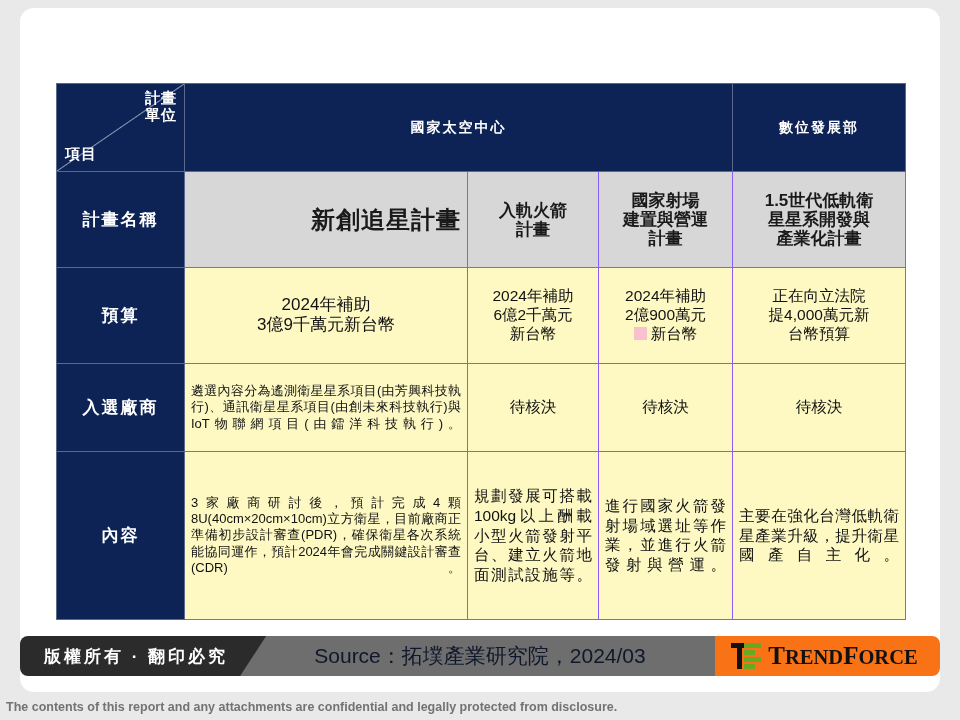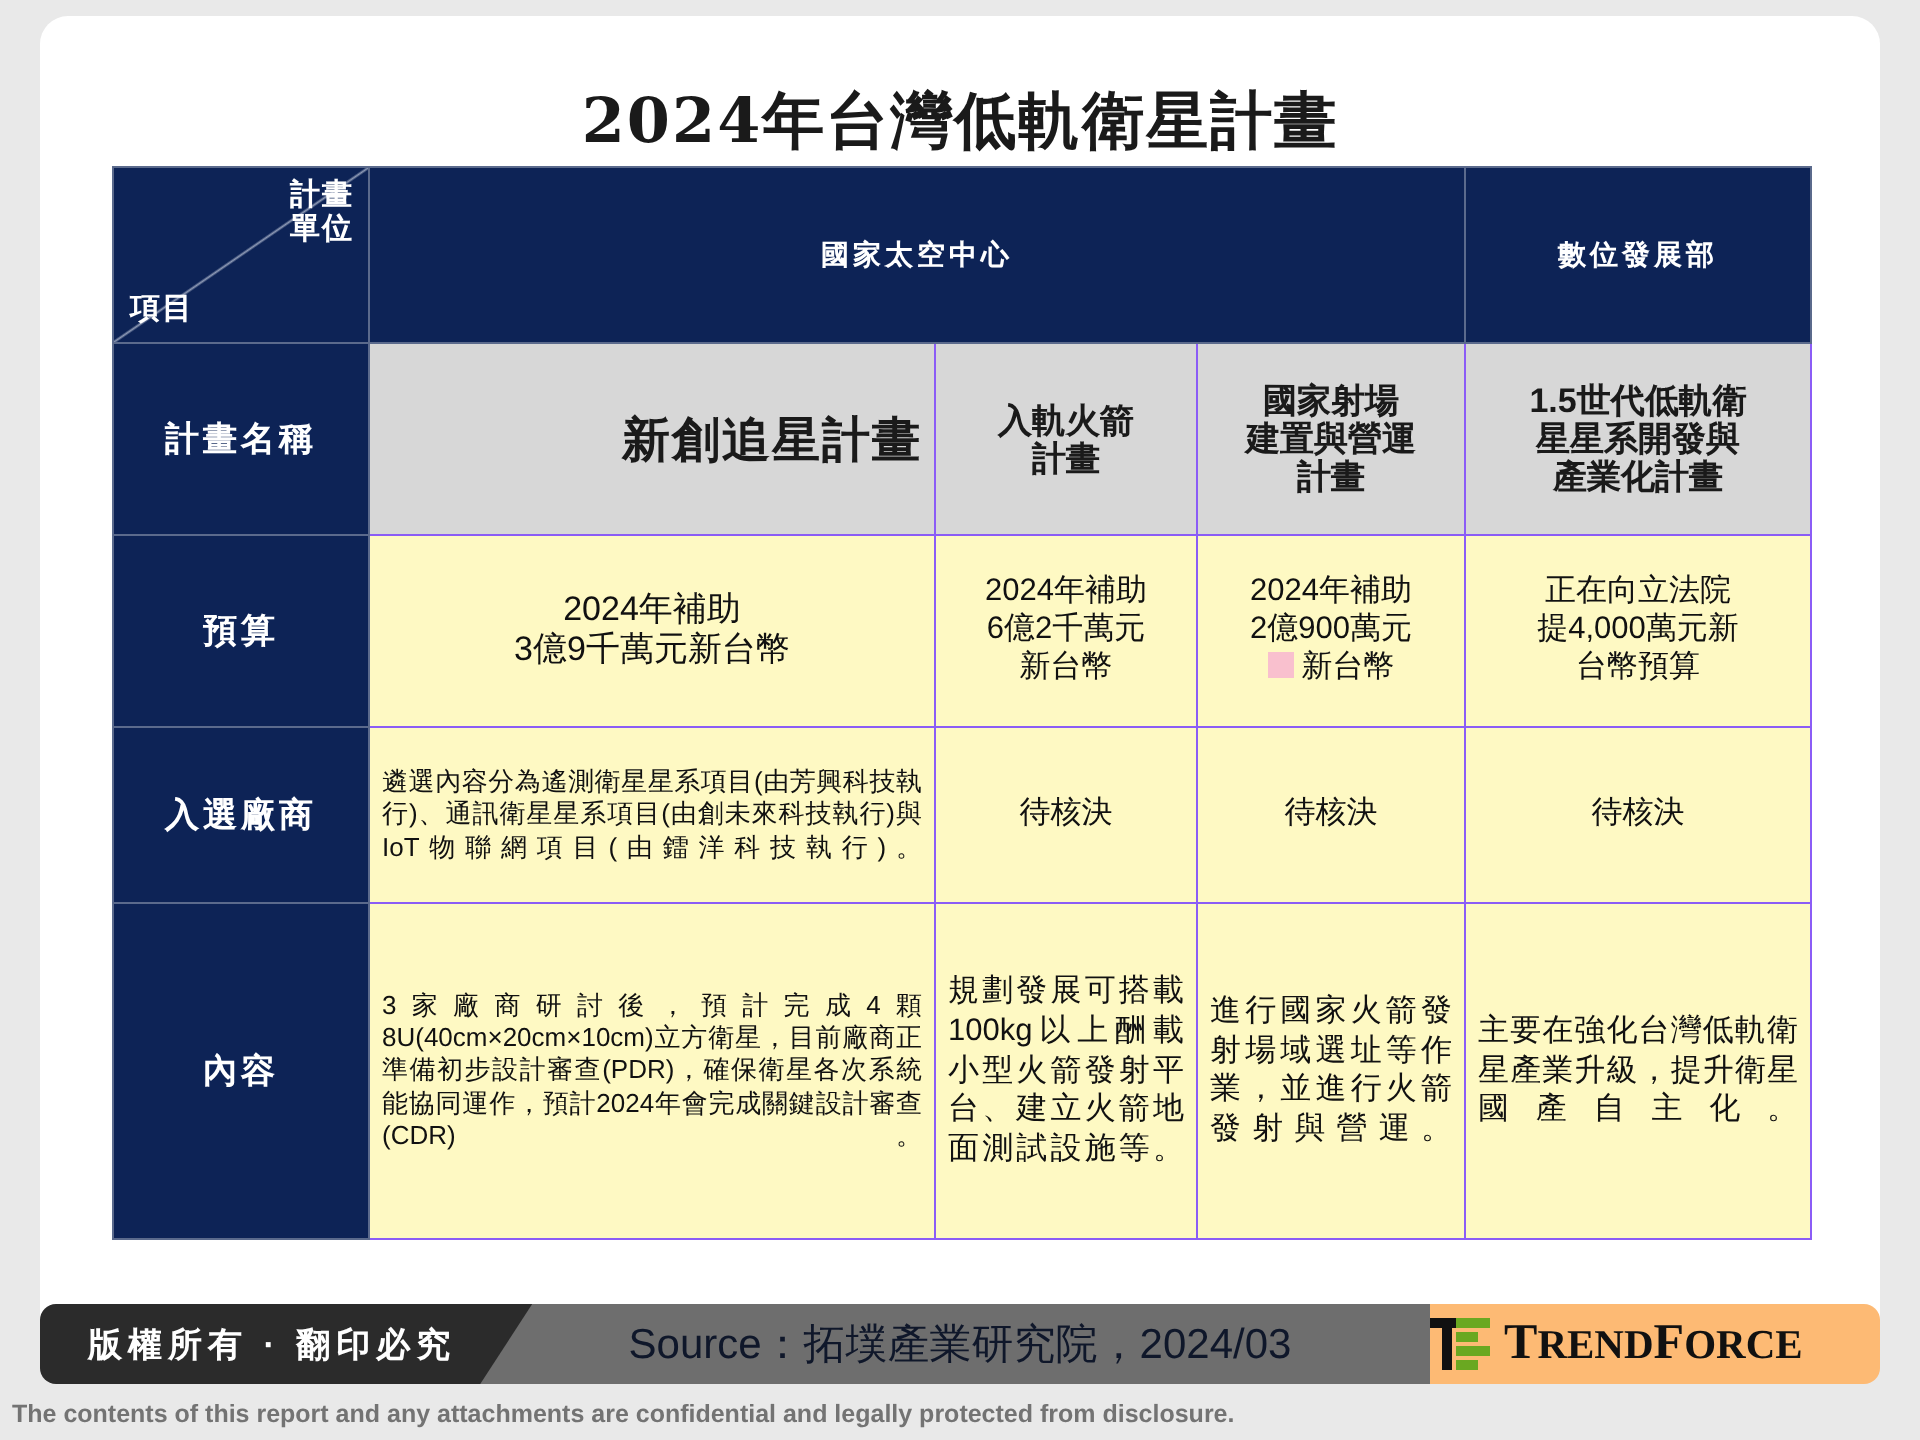--- a/index.html
+++ b/index.html
@@ -140,21 +140,21 @@
   }
   .corner .lbl-item {
     position: absolute; left: 8px; bottom: 7px;
     font-size: 15px; font-weight: bold; letter-spacing: 1px;
   }
 
   
   #footer {
     position: absolute;
     left: 0; bottom: 28px;
-    width: 960px; height: 40px;
+    width: 960px; height: 56px;
     z-index: 3;
   }
   #copy-tab {
     position: absolute; left: 20px; top: 0;
     height: 40px;
     background: #2b2b2b;
     color: #fff;
     border-top-left-radius: 8px;
     border-bottom-left-radius: 8px;
     display: flex; align-items: center;
@@ -169,24 +169,24 @@
     background: #6e6e6e;
     color: #0f172a;
     display: flex; align-items: center; justify-content: center;
     font-size: 21px;
     clip-path: polygon(32px 0, 100% 0, calc(100% - 30px) 100%, 0 100%);
     z-index: 2;
   }
   #logo-box {
     position: absolute; right: 20px; top: 0;
     width: 225px; height: 40px;
-    background: #fdba74;
+    background: #f97316;
     border-top-right-radius: 8px;
     border-bottom-right-radius: 8px;
-    display: flex; align-items: center; justify-content: flex-start;
+    display: flex; align-items: center; justify-content: center;
     padding-right: 6px;
     z-index: 4;
   }
   #logo-mark { width: 30px; height: 26px; margin-right: 7px; flex: 0 0 auto; }
   #logo-text {
     font-family: "Liberation Serif", "DejaVu Serif", serif;
     font-size: 20.5px;
     font-weight: bold;
     color: #111;
     letter-spacing: 0px;
@@ -207,21 +207,20 @@
 <body>
 
 <div id="slide">
 
   <div id="watermark">
     <div class="wm-cjk">拓墣</div>
     <div class="wm-arc"></div>
     <div class="wm-en">TRENDFORCE RESEARCH INSTITUTE</div>
   </div>
 
-  <div id="title">2024年台灣低軌衛星計畫</div>
 
   <div id="tbl-wrap">
   <table class="plan">
     <colgroup>
       <col style="width:128px">
       <col style="width:283px">
       <col style="width:131px">
       <col style="width:134px">
       <col style="width:173px">
     </colgroup>

